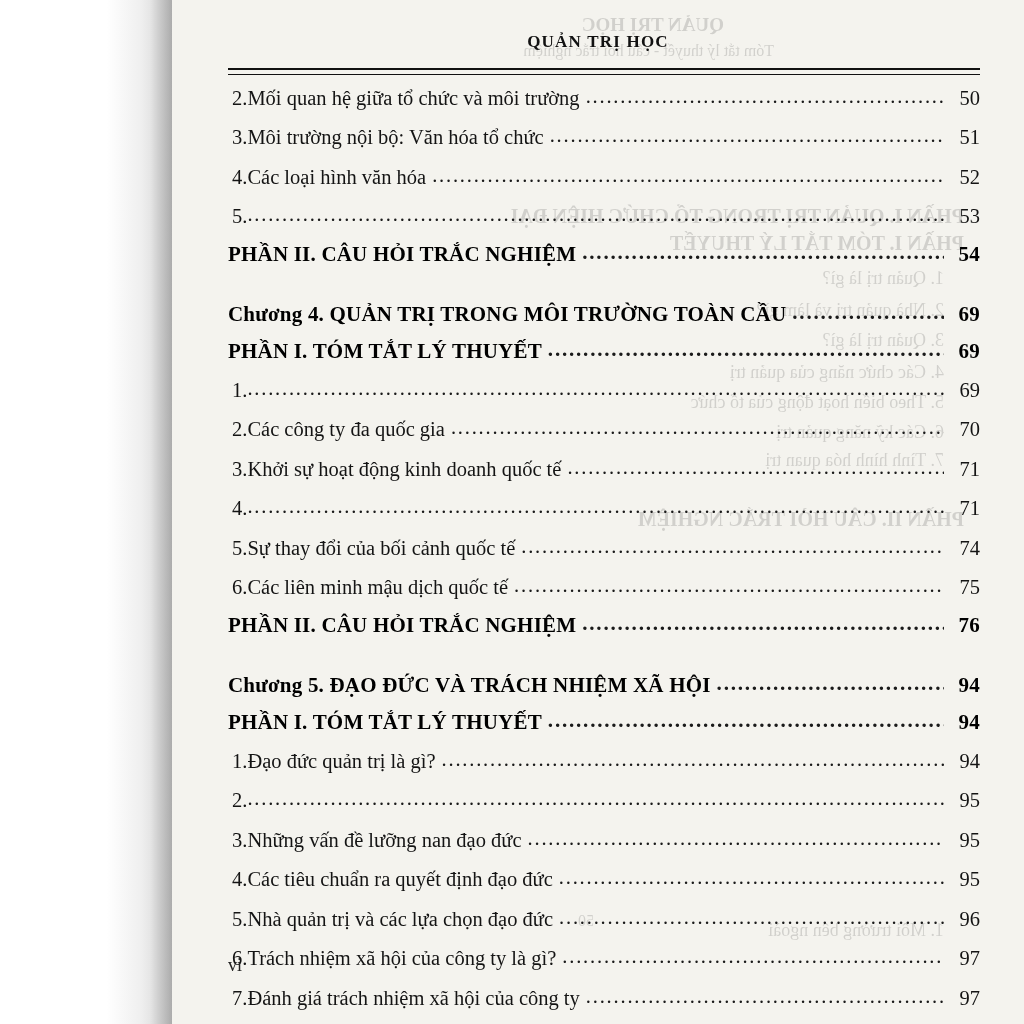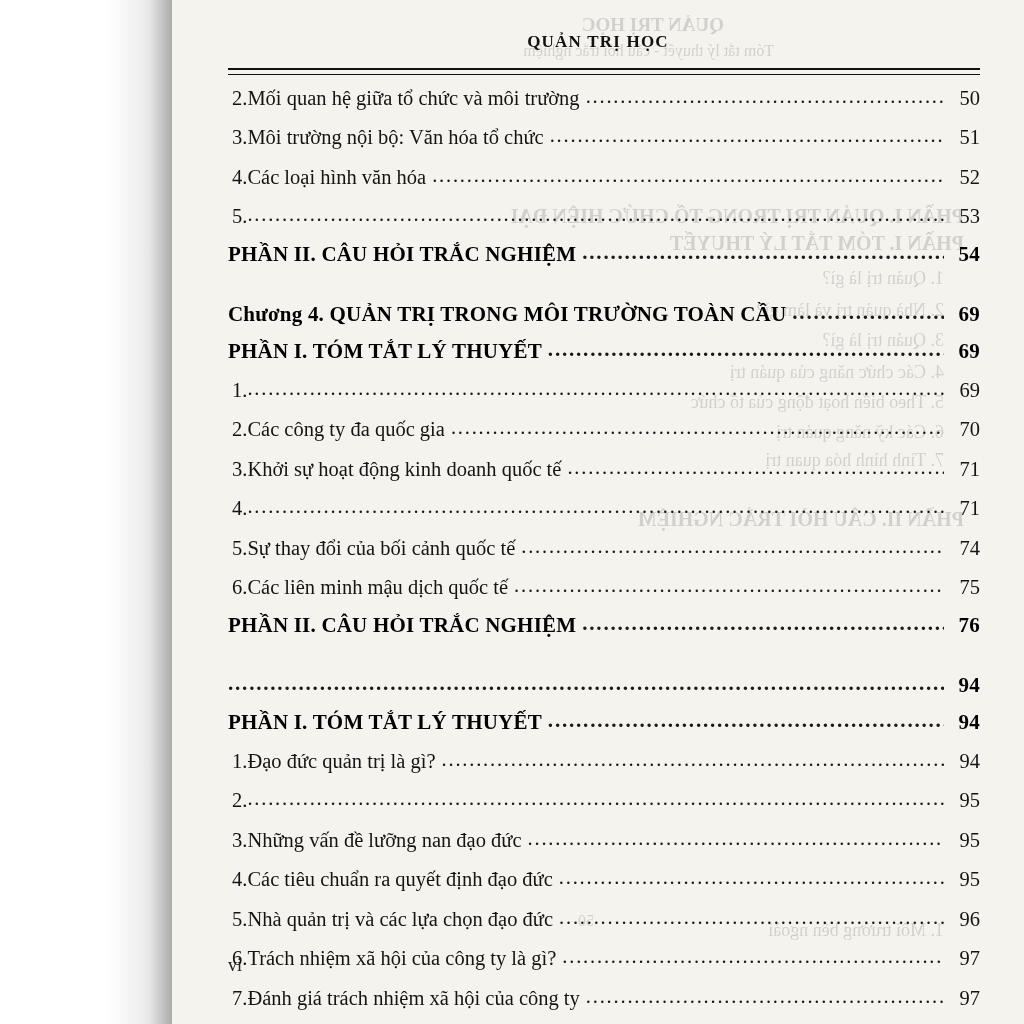--- a/index.html
+++ b/index.html
@@ -280,20 +280,21 @@
           <span class="dots">................................................................................................................................................................................................................................................................................................................................................................................................................</span>
           <span class="page">75</span>
         </div>
         <div class="row part">
           <span class="label">PHẦN II. CÂU HỎI TRẮC NGHIỆM</span>
           <span class="dots">................................................................................................................................................................................................................................................................................................................................................................................................................</span>
           <span class="page">76</span>
         </div>
         <div class="gap"></div>
         <div class="row chapter">
+          <span class="label">Chương 5. ĐẠO ĐỨC VÀ TRÁCH NHIỆM XÃ HỘI</span>
           <span class="dots">................................................................................................................................................................................................................................................................................................................................................................................................................</span>
           <span class="page">94</span>
         </div>
         <div class="row part">
           <span class="label">PHẦN I. TÓM TẮT LÝ THUYẾT</span>
           <span class="dots">................................................................................................................................................................................................................................................................................................................................................................................................................</span>
           <span class="page">94</span>
         </div>
         <div class="row item">
           <span class="num">1.</span>

